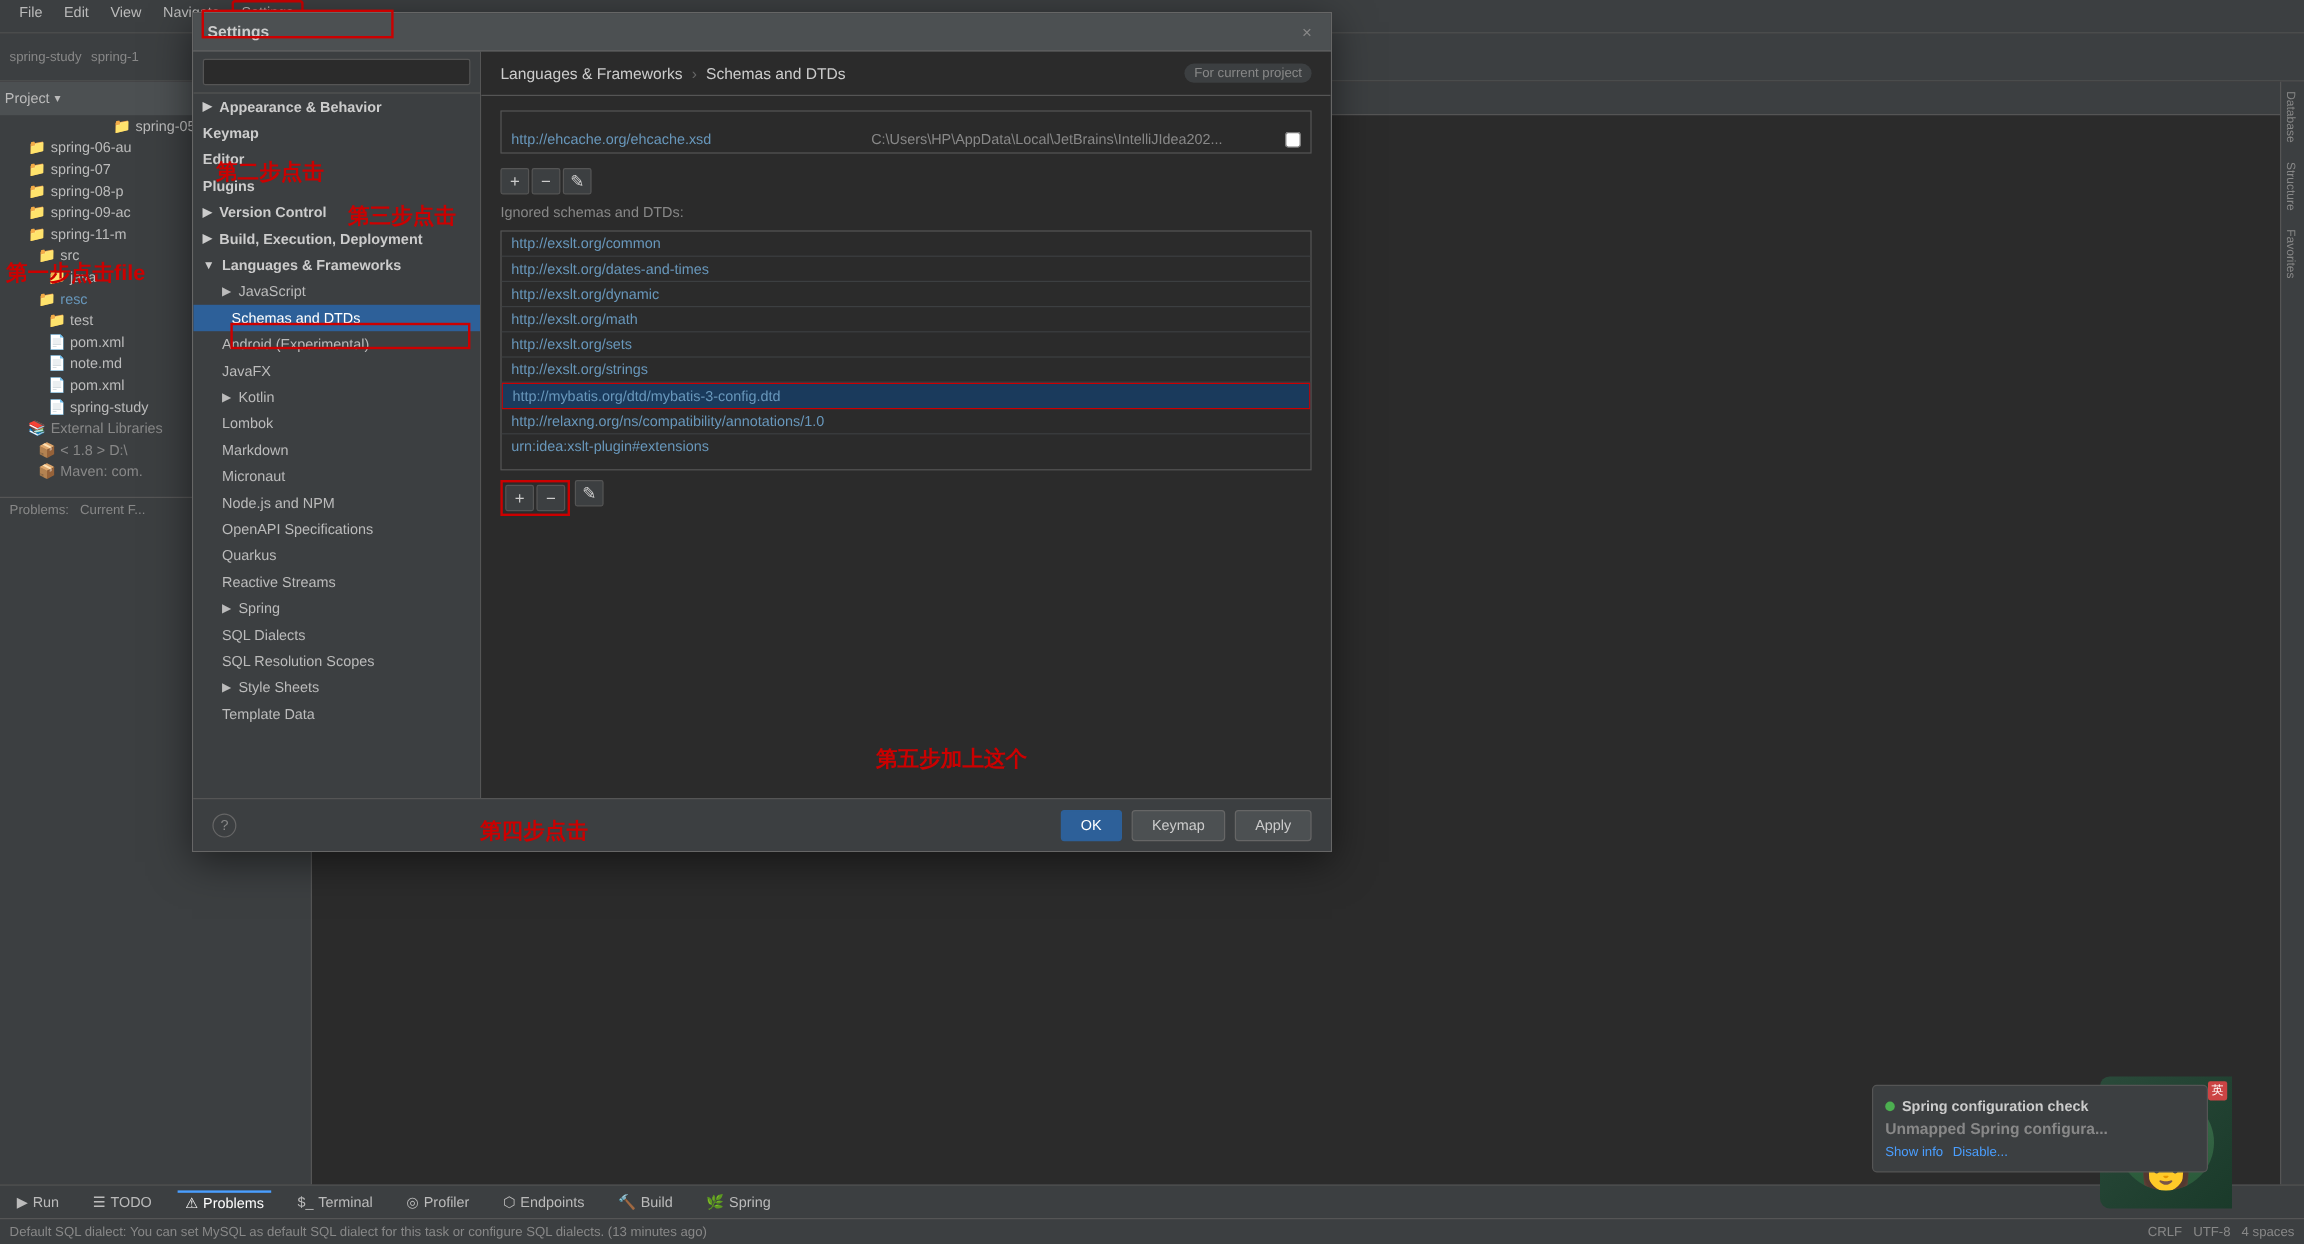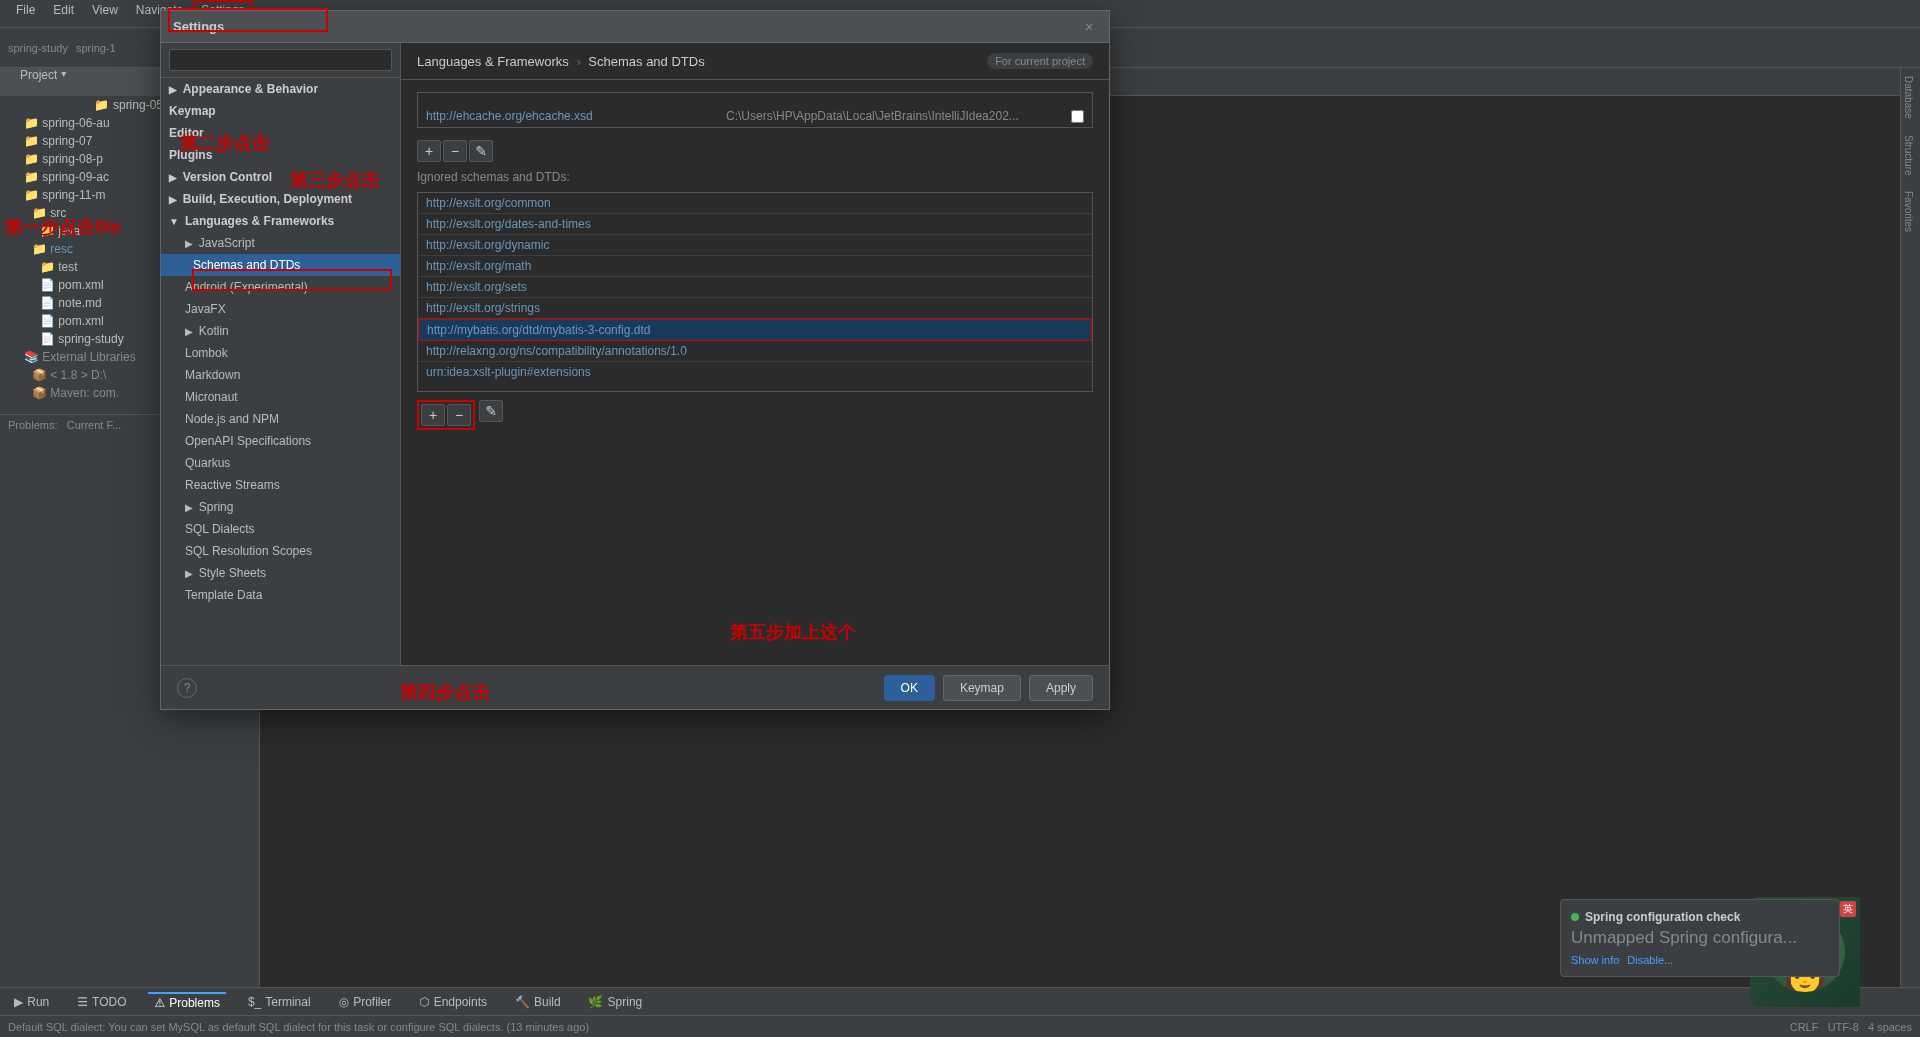--- a/index.html
+++ b/index.html
@@ -66,22 +66,22 @@
       width: 260px;
       background: #3c3f41;
       border-right: 1px solid #555;
       overflow: hidden;
       flex-shrink: 0;
     }
     .tree-header {
       height: 28px;
       background: #4c5052;
       display: flex;
-      align-items: flex-start;
-      padding: 0 20px;
+      align-items: center;
+      padding: 0 4px;
       font-size: 12px;
       color: #bbbbbb;
     }
     .tree-item {
       padding: 2px 8px 2px 16px;
       font-size: 12px;
       color: #bbbbbb;
       cursor: pointer;
       white-space: nowrap;
       overflow: hidden;
@@ -422,23 +422,24 @@
       align-items: center;
       gap: 6px;
     }
     .spring-dot {
       width: 8px;
       height: 8px;
       border-radius: 50%;
       background: #4caf50;
     }
     .spring-popup-text {
-      font-size: 17px;
+      font-size: 13px;
       color: #888;
       margin-bottom: 6px;
+      font-weight: bold;
     }
     .spring-popup-links {
       display: flex;
       gap: 8px;
       font-size: 11px;
     }
     .spring-link {
       color: #4a9eff;
       cursor: pointer;
     }

